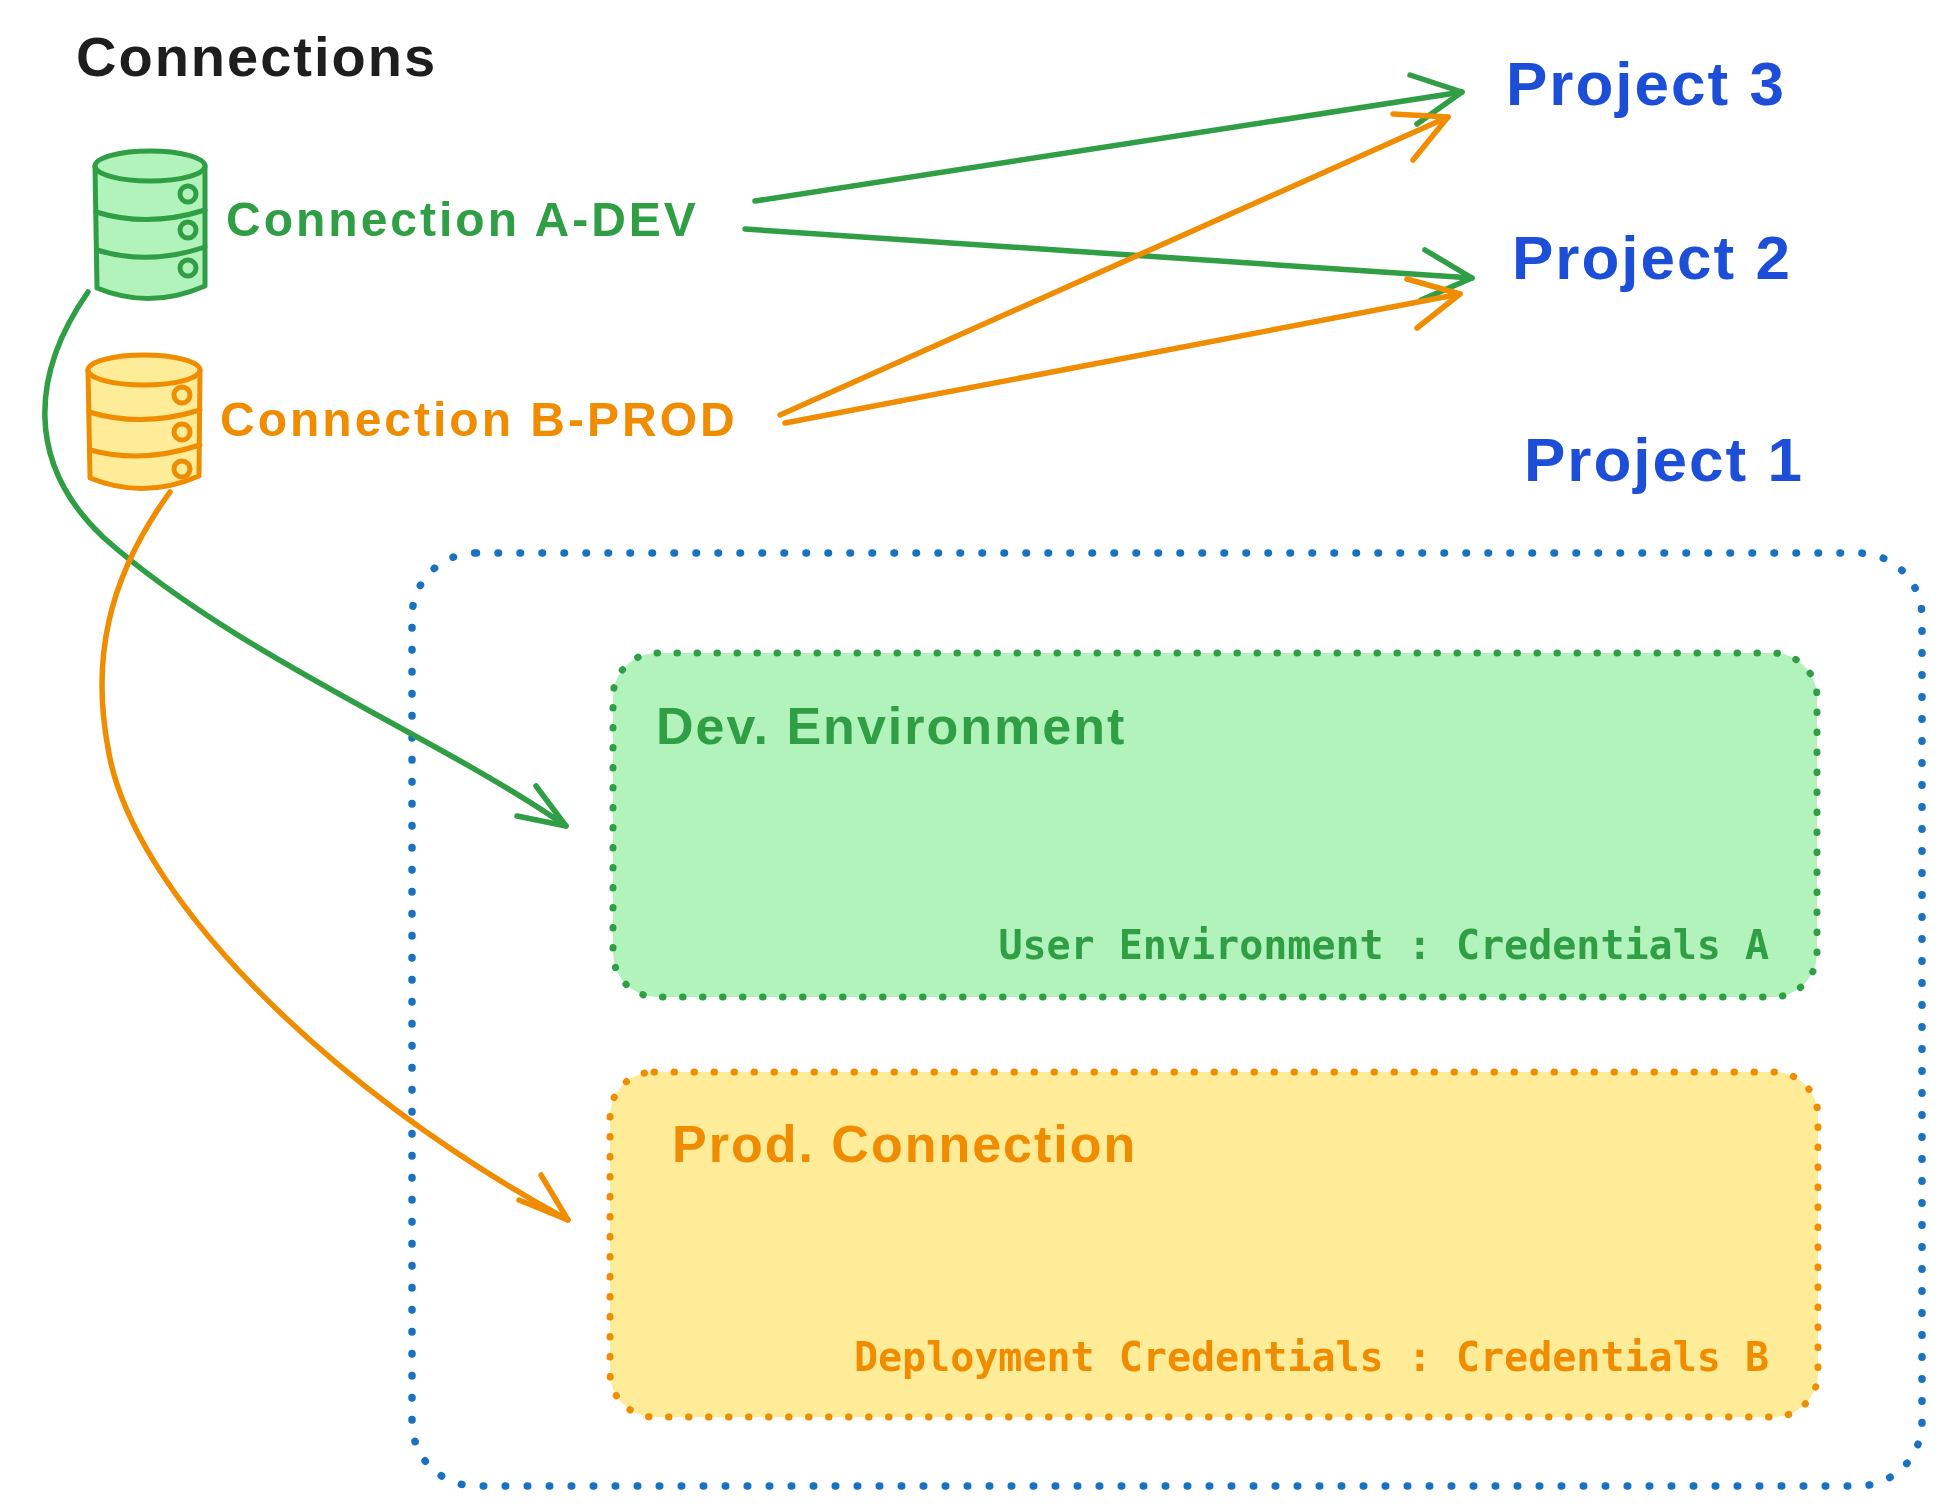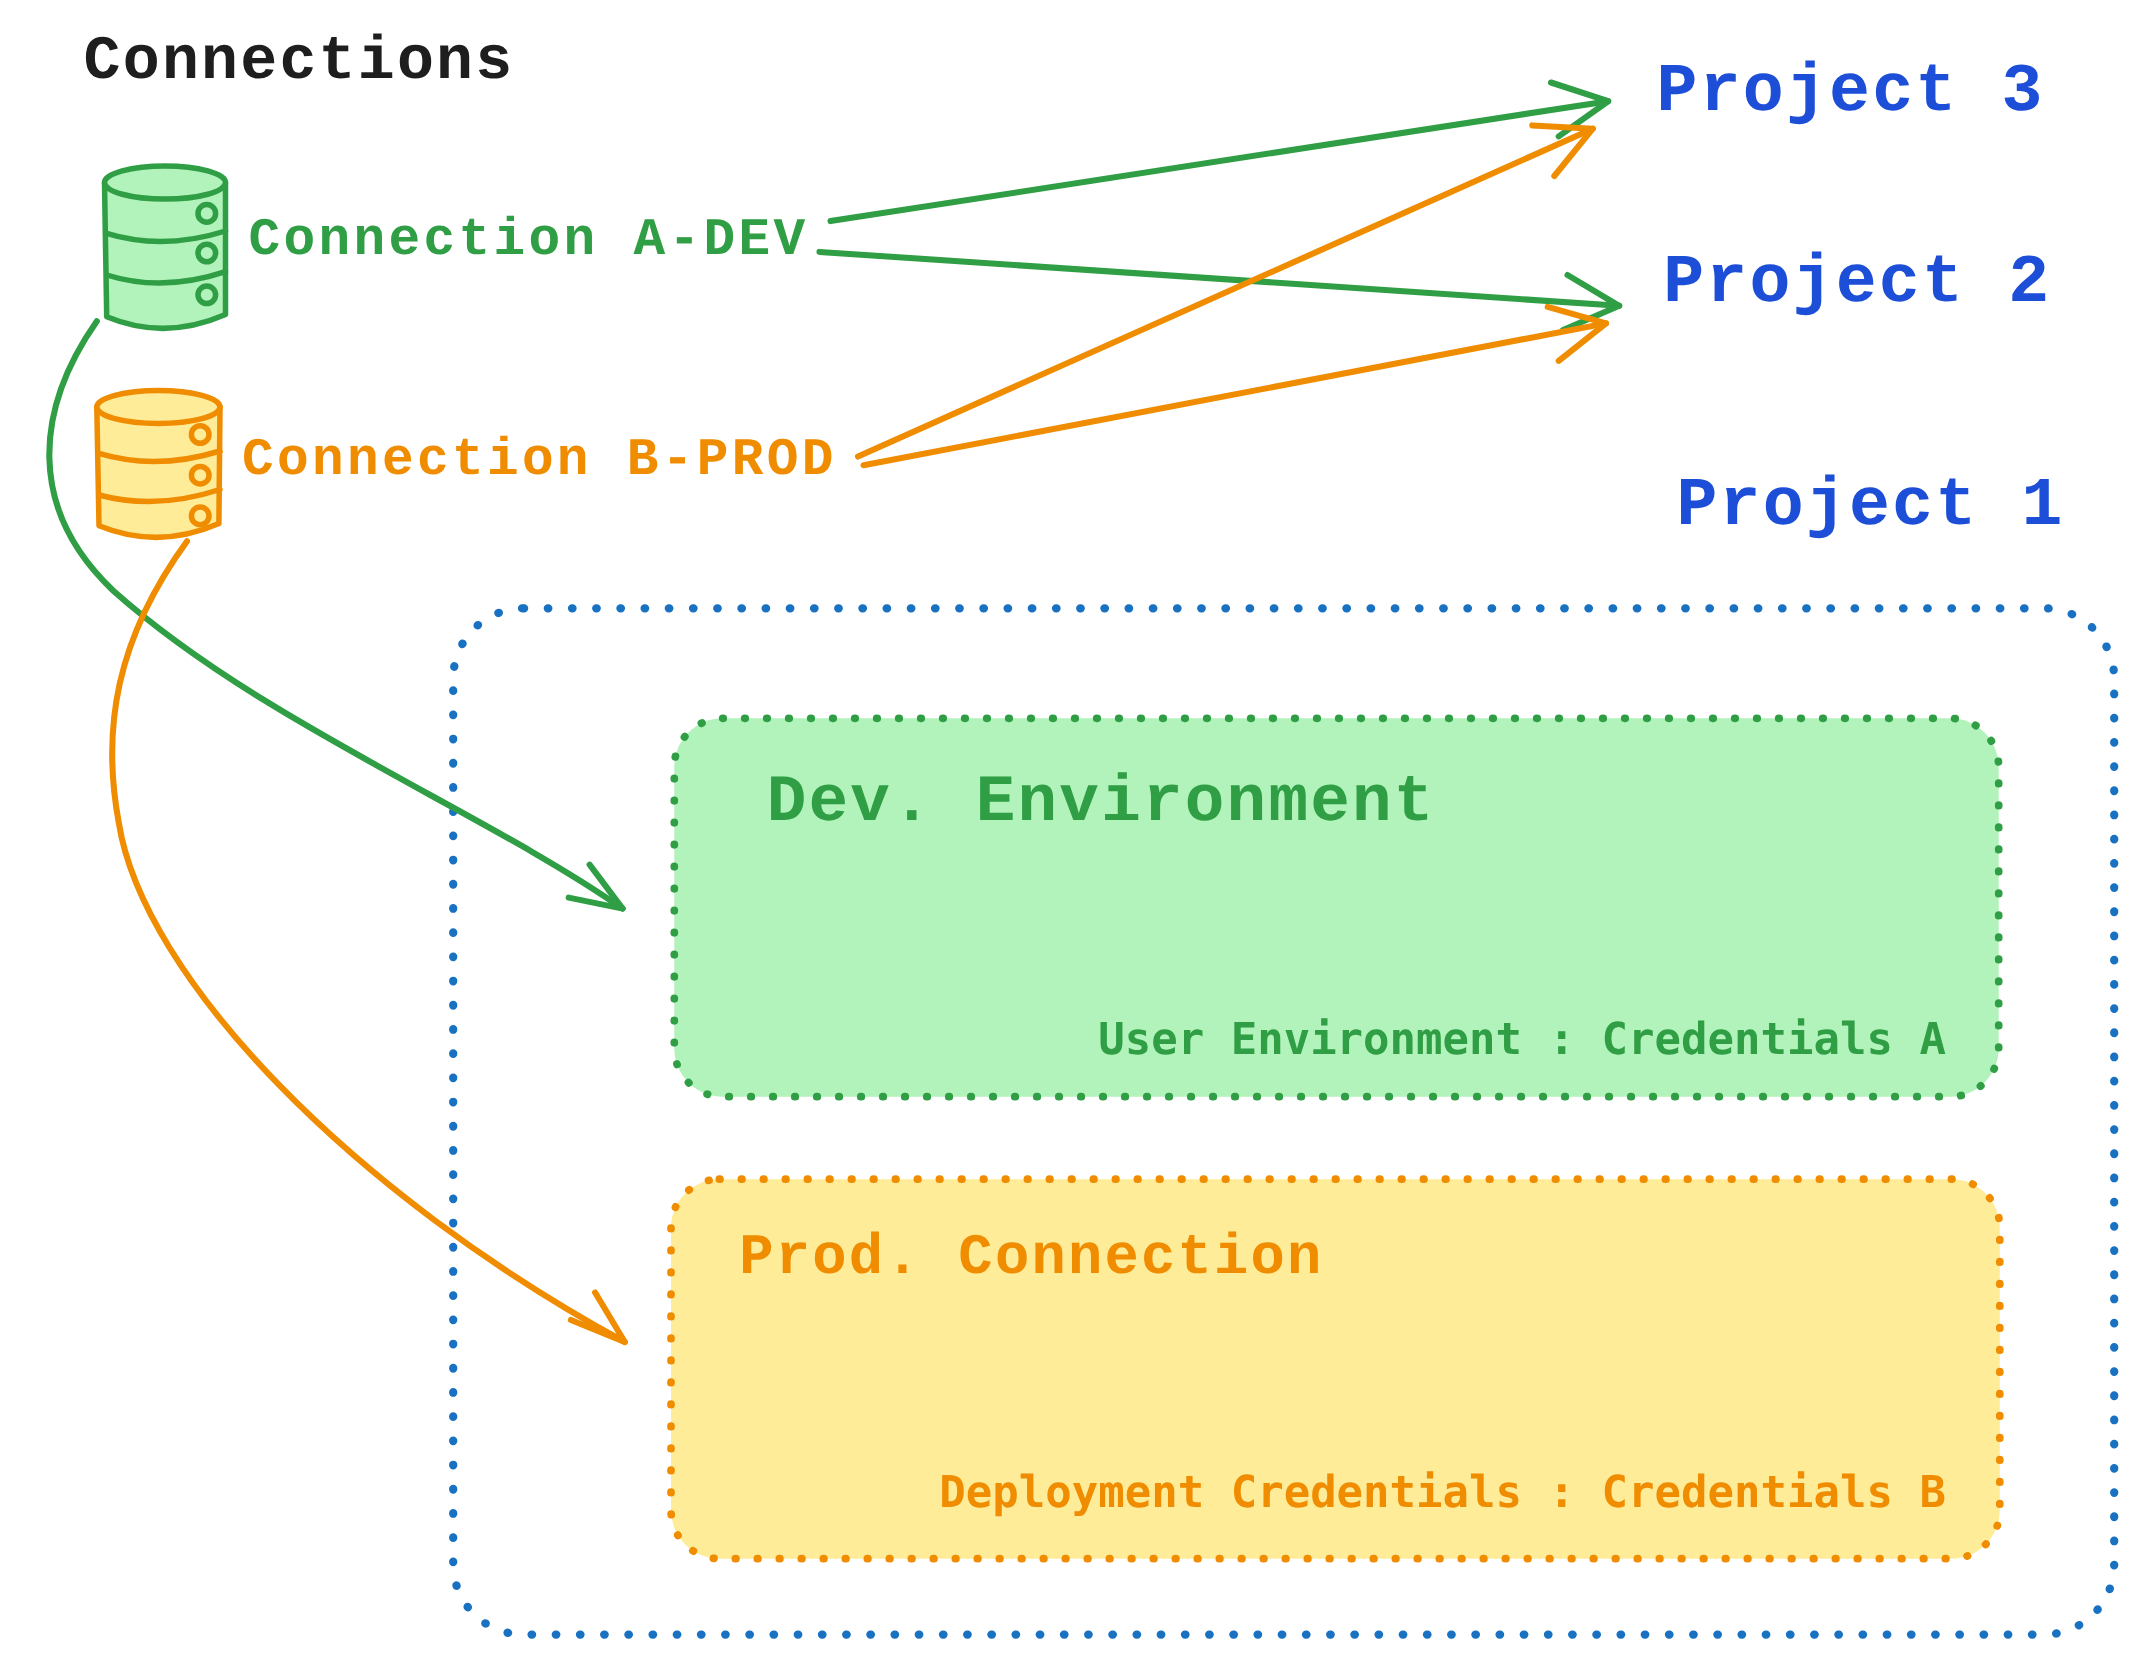--- a/index.html
+++ b/index.html
@@ -8,21 +8,21 @@
     width: 1948px;
     height: 1506px;
     background: #ffffff;
     overflow: hidden;
     font-family: "Liberation Sans", sans-serif;
   }
   .layer { position: absolute; inset: 0; }
   .lbl {
     position: absolute;
     white-space: nowrap;
-    font-family: Liberation Mono, monospace;
+    font-family: Liberation Sans, sans-serif;
     font-weight: bold;
     letter-spacing: 2px;
   }
   .mono {
     font-family: "DejaVu Sans Mono", "Liberation Mono", monospace;
     font-weight: bold;
     letter-spacing: 0;
   }
   .c-black  { color: #1e1e1e; }
   .c-blue   { color: #1d4ed8; }
@@ -99,21 +99,21 @@
   <div class="lbl c-green" style="left:226px; top:192px; font-size:48px; letter-spacing:3px;">Connection A-DEV</div>
 
   <div class="lbl c-orange" style="left:220px; top:392px; font-size:48px; letter-spacing:3px;">Connection B-PROD</div>
 
   <div class="lbl c-blue" style="left:1506px; top:48px; font-size:62px;">Project 3</div>
 
   <div class="lbl c-blue" style="left:1512px; top:222px; font-size:62px;">Project 2</div>
 
   <div class="lbl c-blue" style="left:1524px; top:424px; font-size:62px;text-align:center;">Project 1</div>
 
-  <div class="lbl c-green" style="left:697px; top:696px; font-size:60px;">Dev. Environment</div>
+  <div class="lbl c-green" style="left:656px; top:696px; font-size:52px;">Dev. Environment</div>
 
   <div class="lbl mono c-green right" style="left:613px; top:922px; width:1156px; font-size:40px;">User Environment : Credentials A</div>
 
   <div class="lbl c-orange" style="left:672px; top:1114px; font-size:52px;">Prod. Connection</div>
 
   <div class="lbl mono c-orange right" style="left:610px; top:1334px; width:1159px; font-size:40px;">Deployment Credentials : Credentials B</div>
 
 </div>
 
 </body></html>

